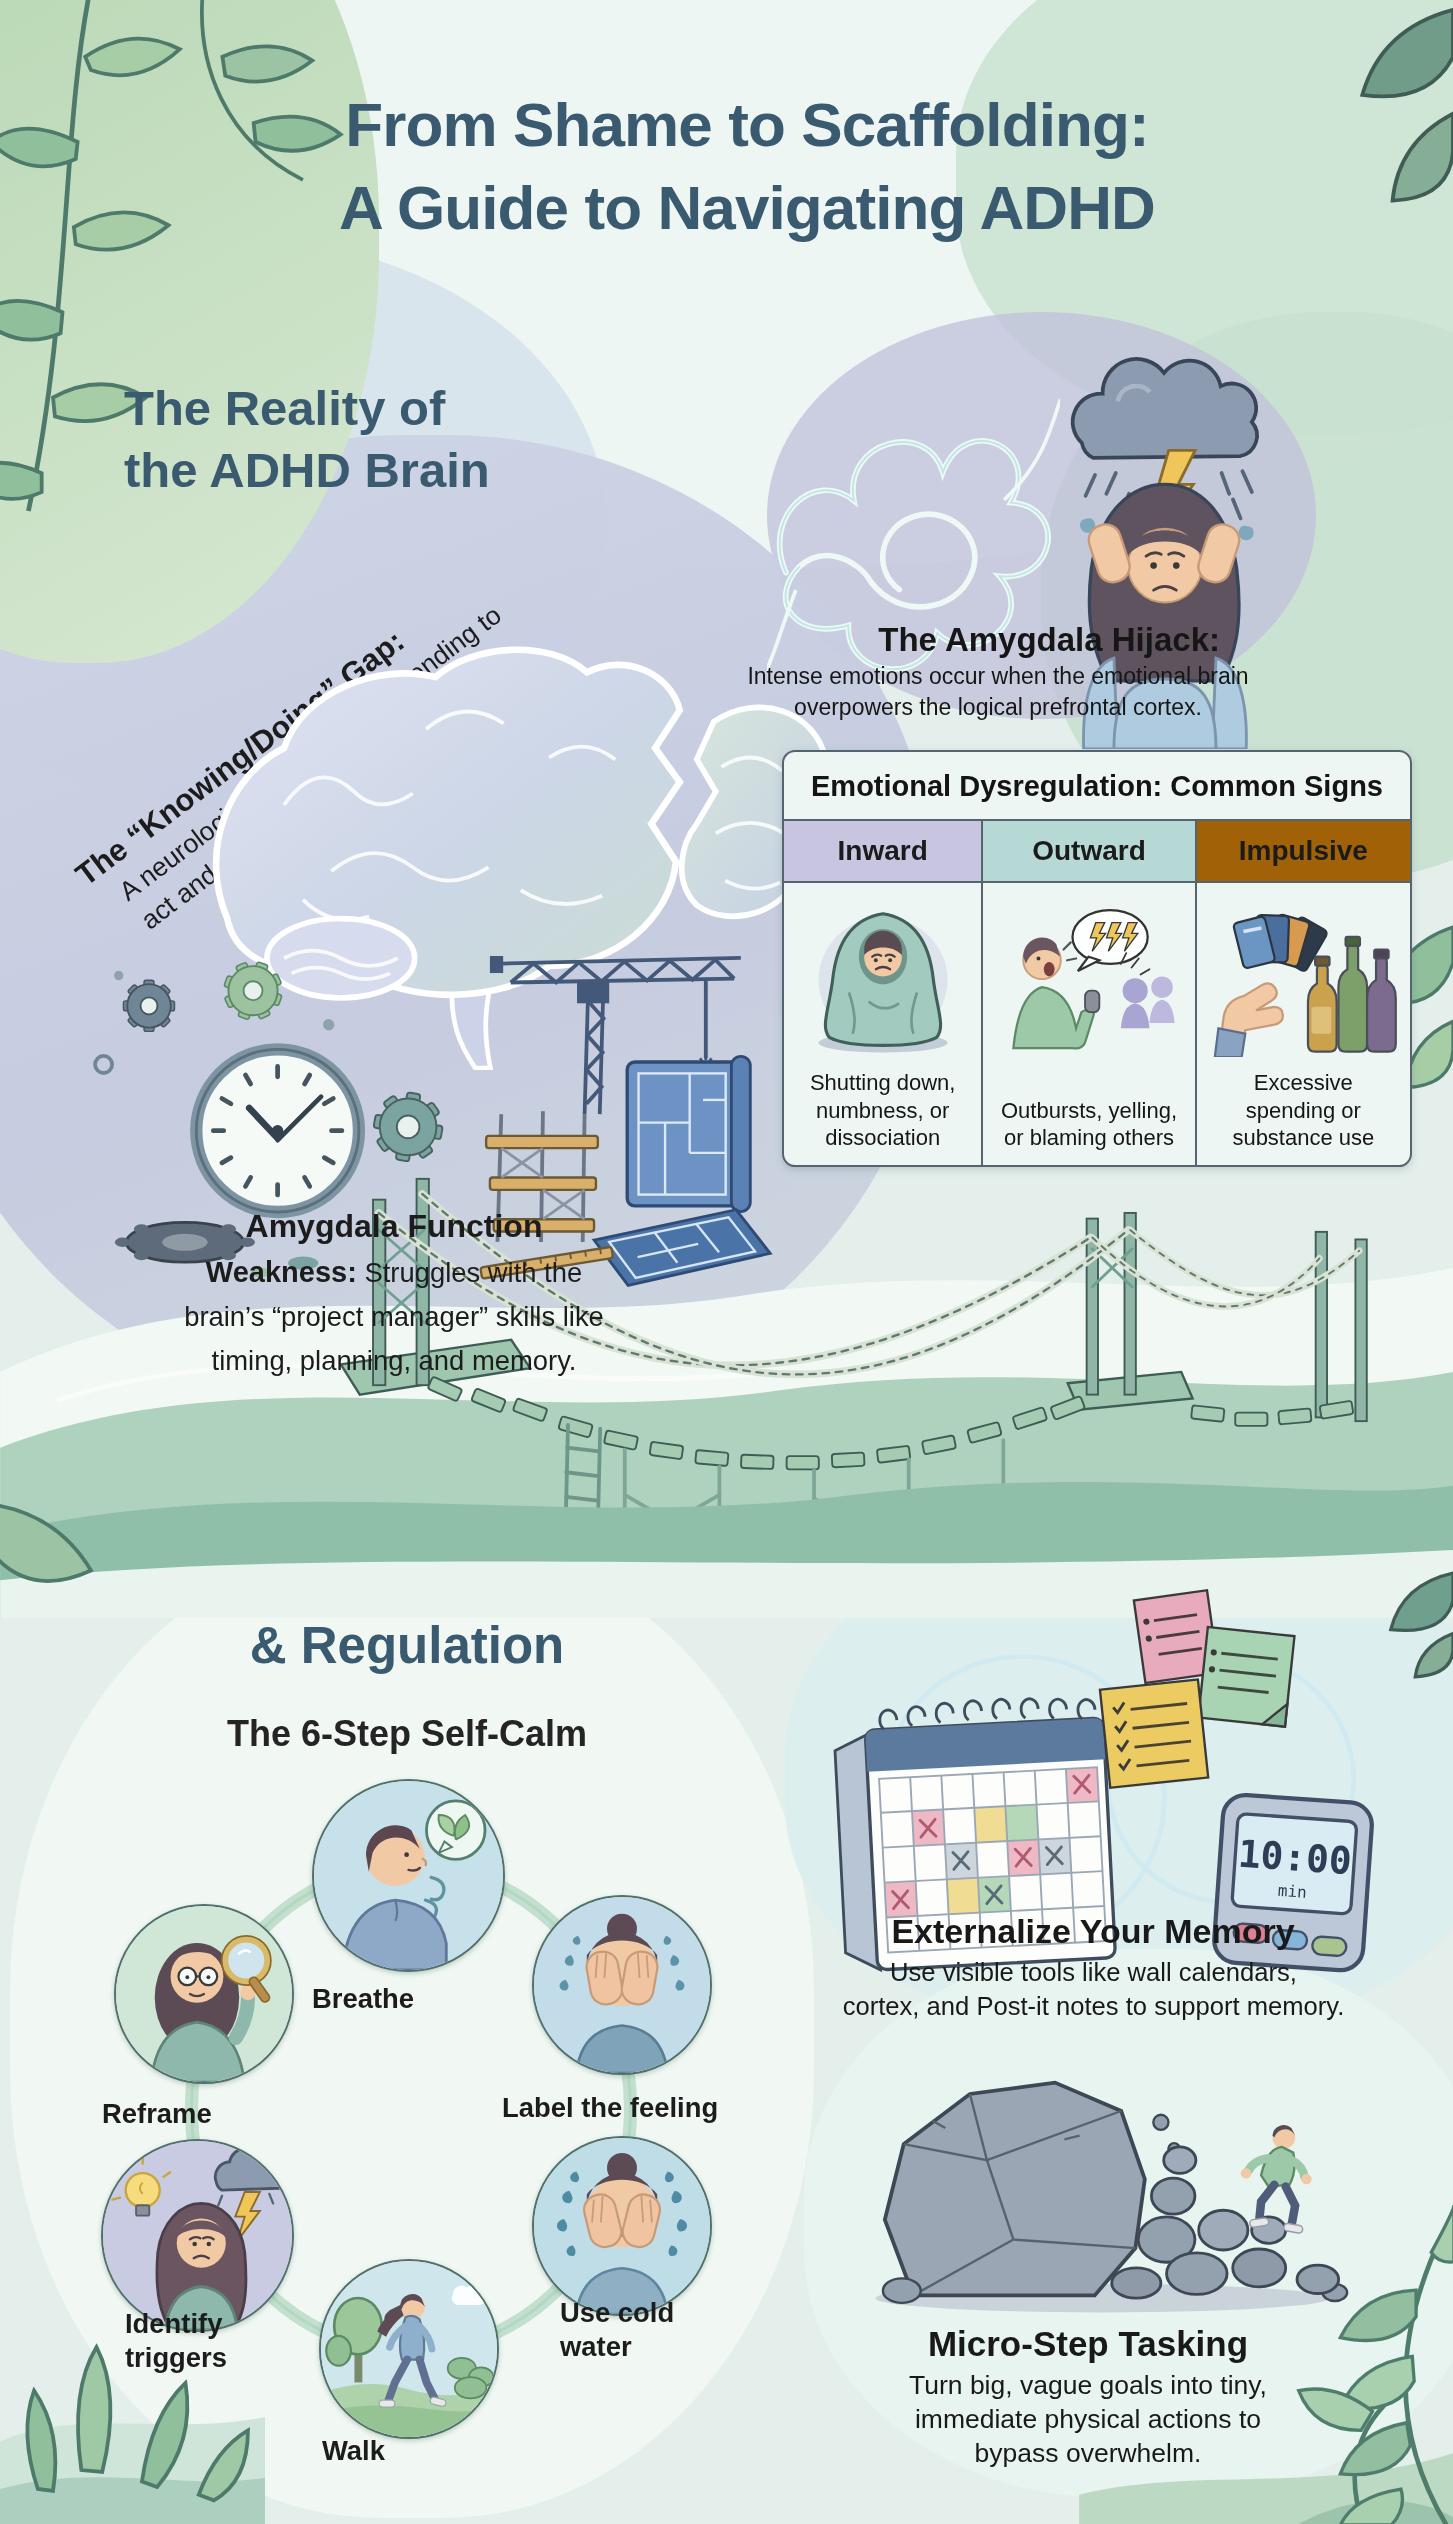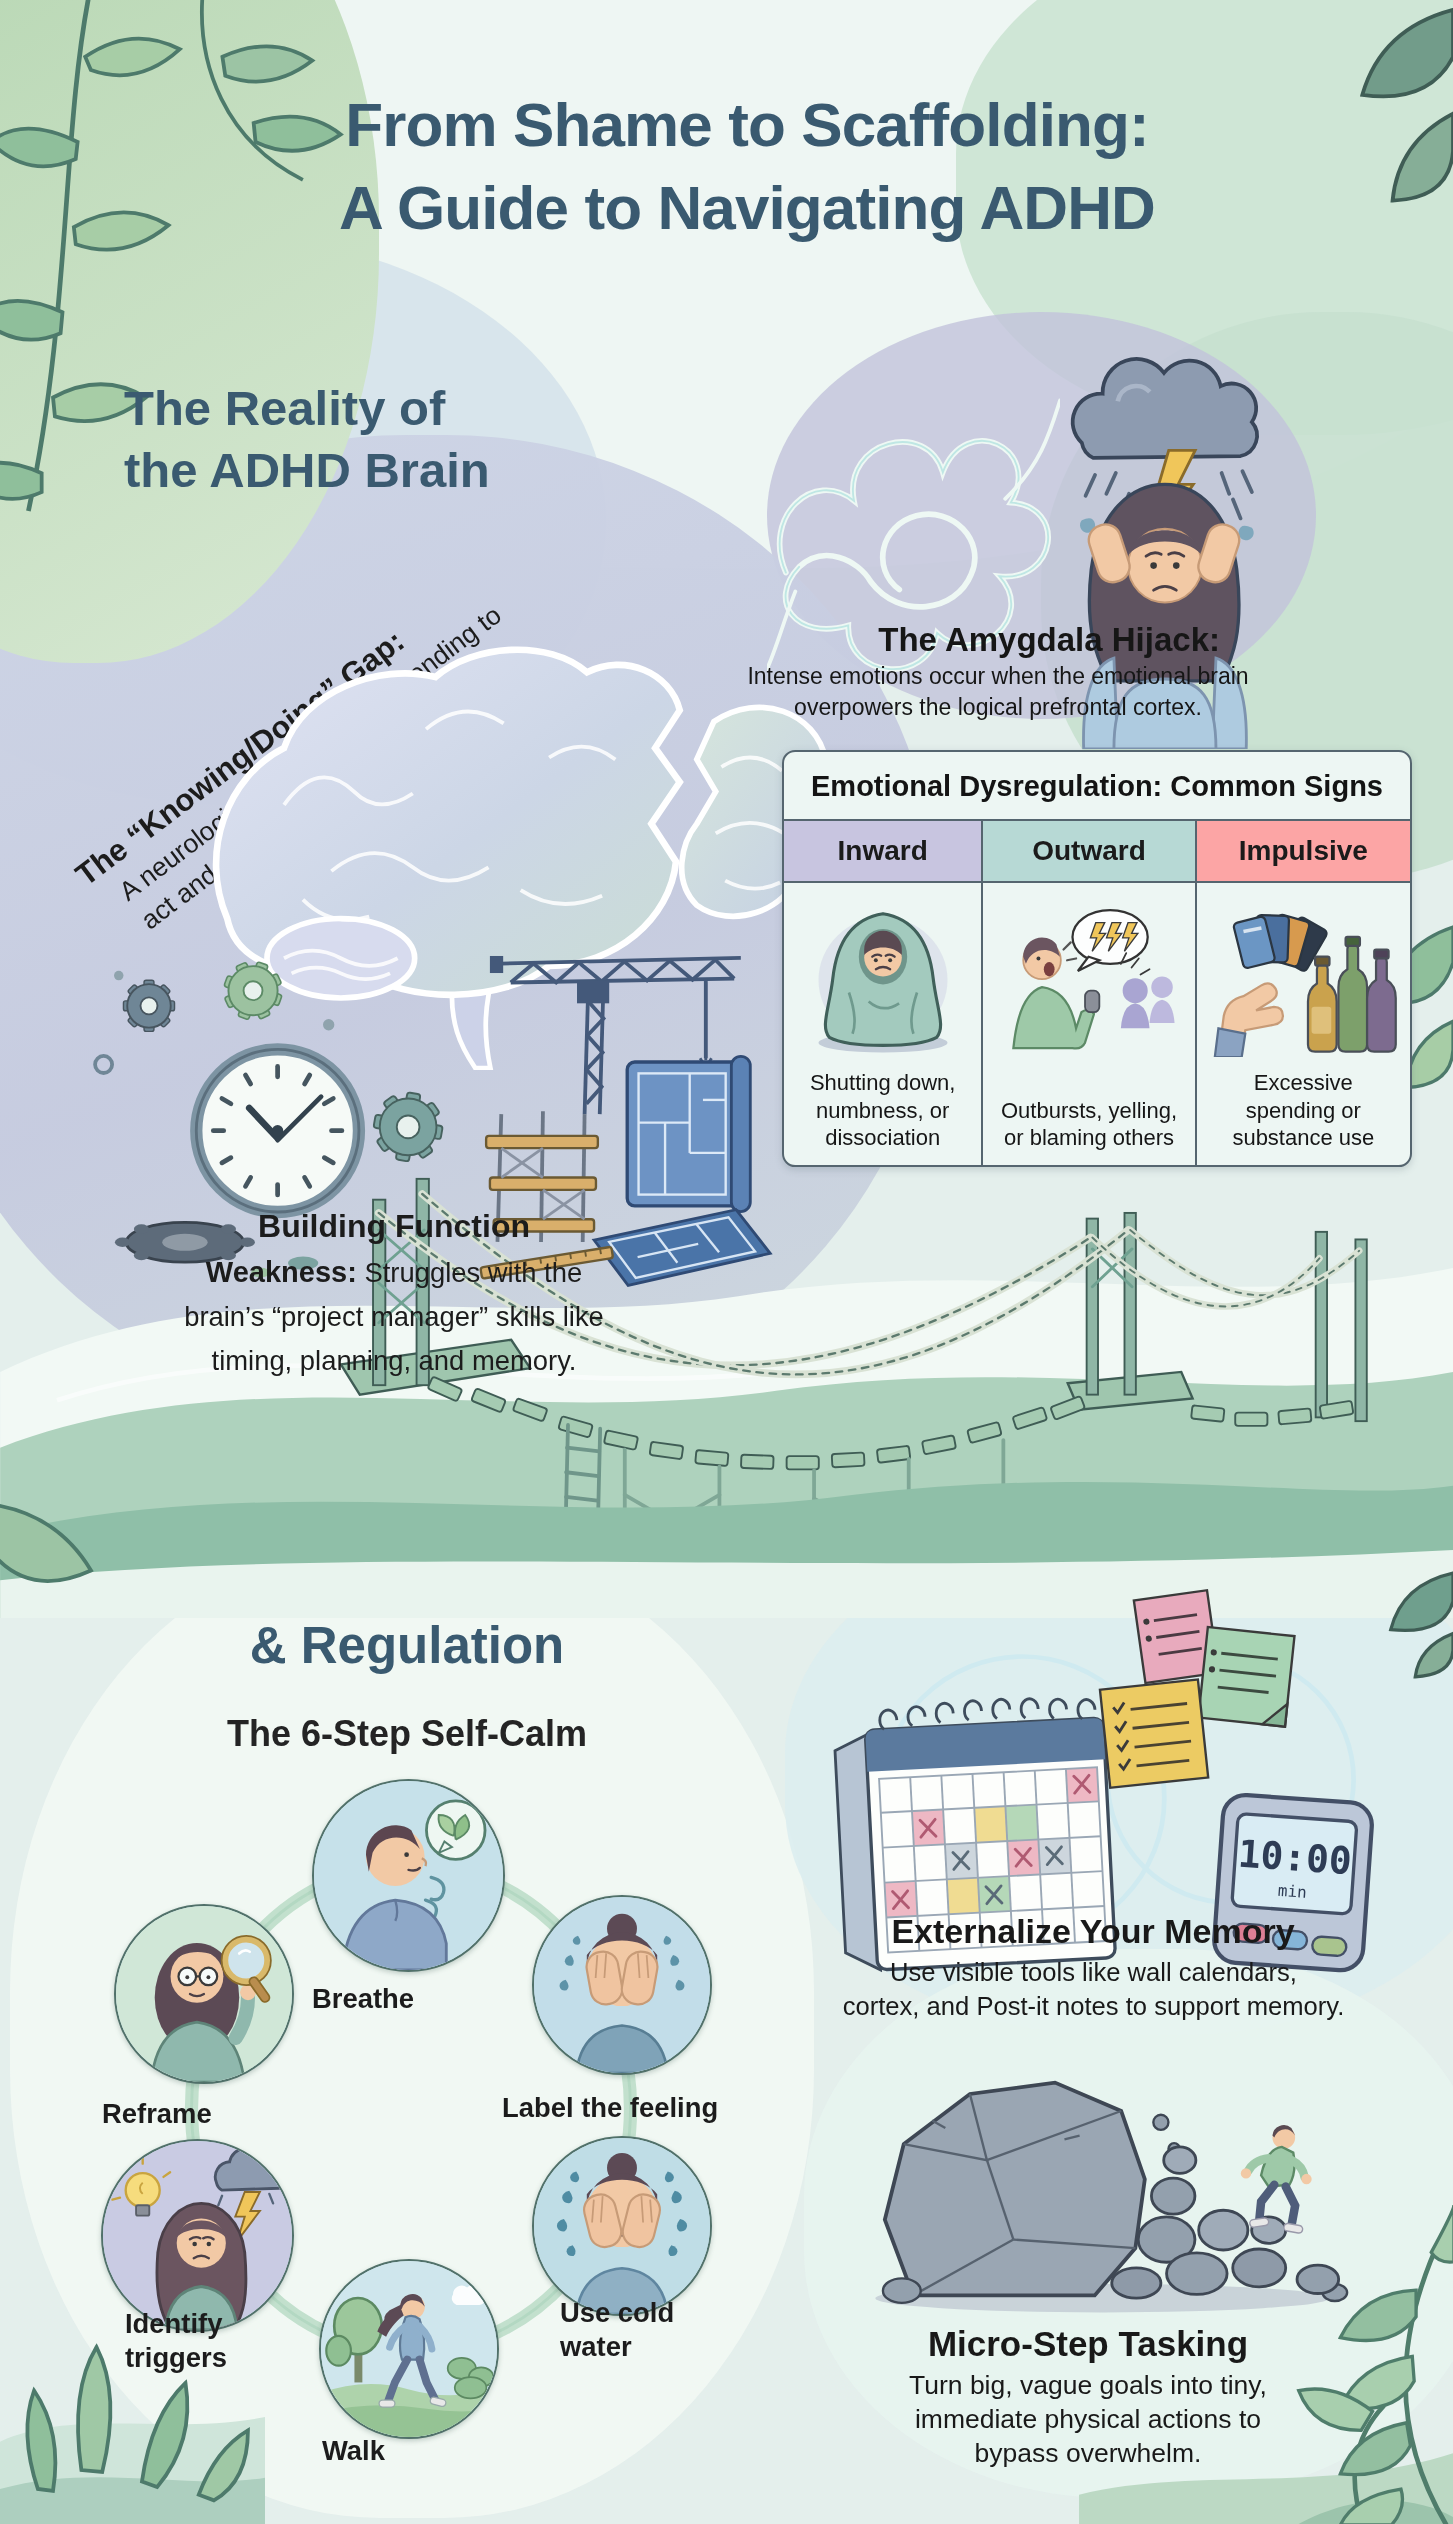--- a/index.html
+++ b/index.html
@@ -297,21 +297,21 @@
   <div class="abs amy-b" style="left:719px;top:661px;width:558px;">
     <span>Intense emotions occur when the emotional brain</span><br>
     <span>overpowers the logical prefrontal cortex.</span>
   </div>
 
   <div class="abs extbl" style="left:782px;top:750px;width:626px;">
     <div class="ttl">Emotional Dysregulation: Common Signs</div>
     <div class="hdr">
       <div style="background:#c8c5e0;">Inward</div>
       <div style="background:#b7d9d5;">Outward</div>
-      <div style="background:#fca5a5;">Impulsive</div>
+      <div style="background:#a16207;">Impulsive</div>
     </div>
     <div class="bod">
       <div class="cell" style="height:257px;">
         <svg width="180" height="163" viewBox="0 0 200 182">
           <ellipse cx="100" cy="96" rx="72" ry="70" fill="#d7dde8" opacity=".7"></ellipse>
           <ellipse cx="100" cy="166" rx="72" ry="11" fill="#c3cdd8"></ellipse>
           <path d="M100,22 C62,28 48,58 44,94 C40,128 30,148 40,160 C62,172 138,172 160,160 C170,148 160,128 156,94 C152,58 138,28 100,22 Z" fill="#a3cabe" stroke="#40605a" stroke-width="3.5"></path>
           <ellipse cx="100" cy="70" rx="27" ry="31" fill="#6f958b"></ellipse>
           <circle cx="100" cy="71" r="21" fill="#f2c9a5"></circle>
           <path d="M79,62 A21,21 0 0 1 121,62 L121,68 C111,57 89,57 79,68 Z" fill="#5a4a52"></path>
@@ -525,21 +525,21 @@
           <line x1="94" y1="356" x2="94" y2="362"></line>
           <line x1="110" y1="356" x2="110" y2="362"></line>
           <line x1="126" y1="356" x2="126" y2="362"></line>
           <line x1="142" y1="356" x2="142" y2="362"></line>
           <line x1="158" y1="356" x2="158" y2="362"></line>
       </g>
     </g>
   </svg>
 
   <div class="abs exec" style="left:91px;top:1204px;">
-    <span class="b1">Building Function</span><br>
+    <span class="b1">Amygdala Function</span><br>
     <span class="b2">Weakness:</span><span> Struggles with the</span><br>
     <span>brain’s “project manager” skills like</span><br>
     <span>timing, planning, and memory.</span>
   </div>
 
   <div class="abs sec-head2" style="left:76px;top:1550px;width:662px;">
     <br>
     <span>&amp; Regulation</span>
   </div>
 

